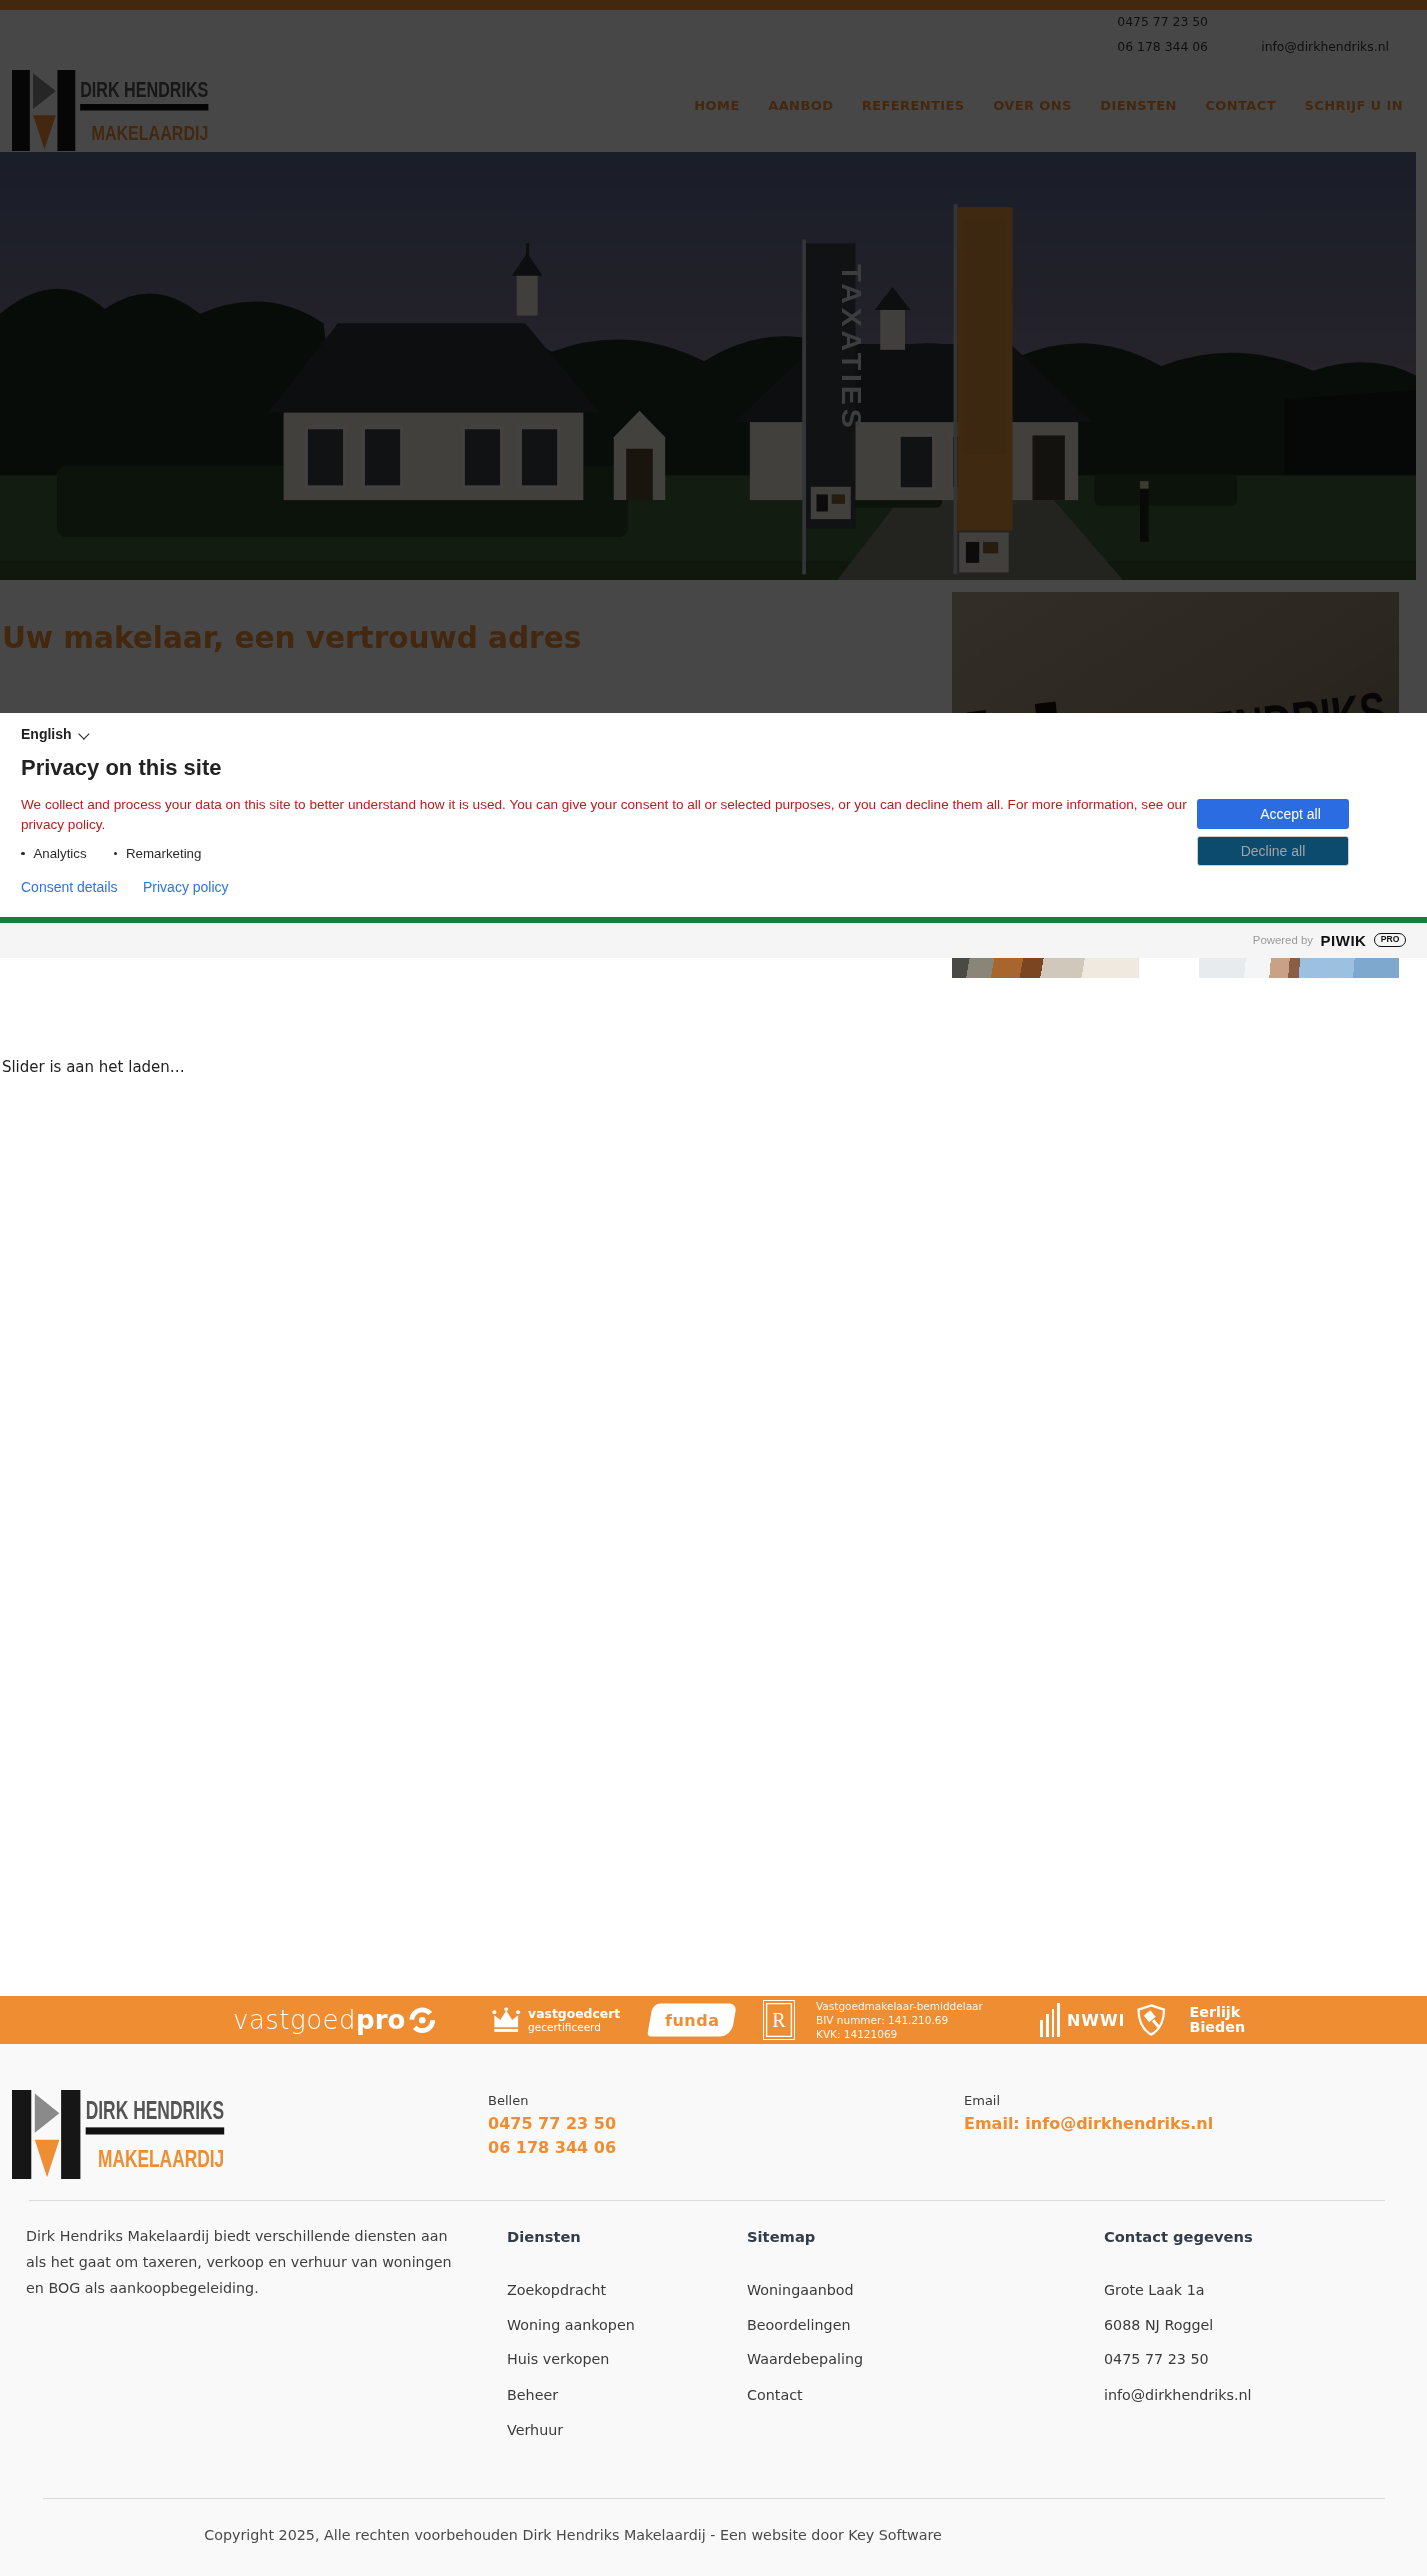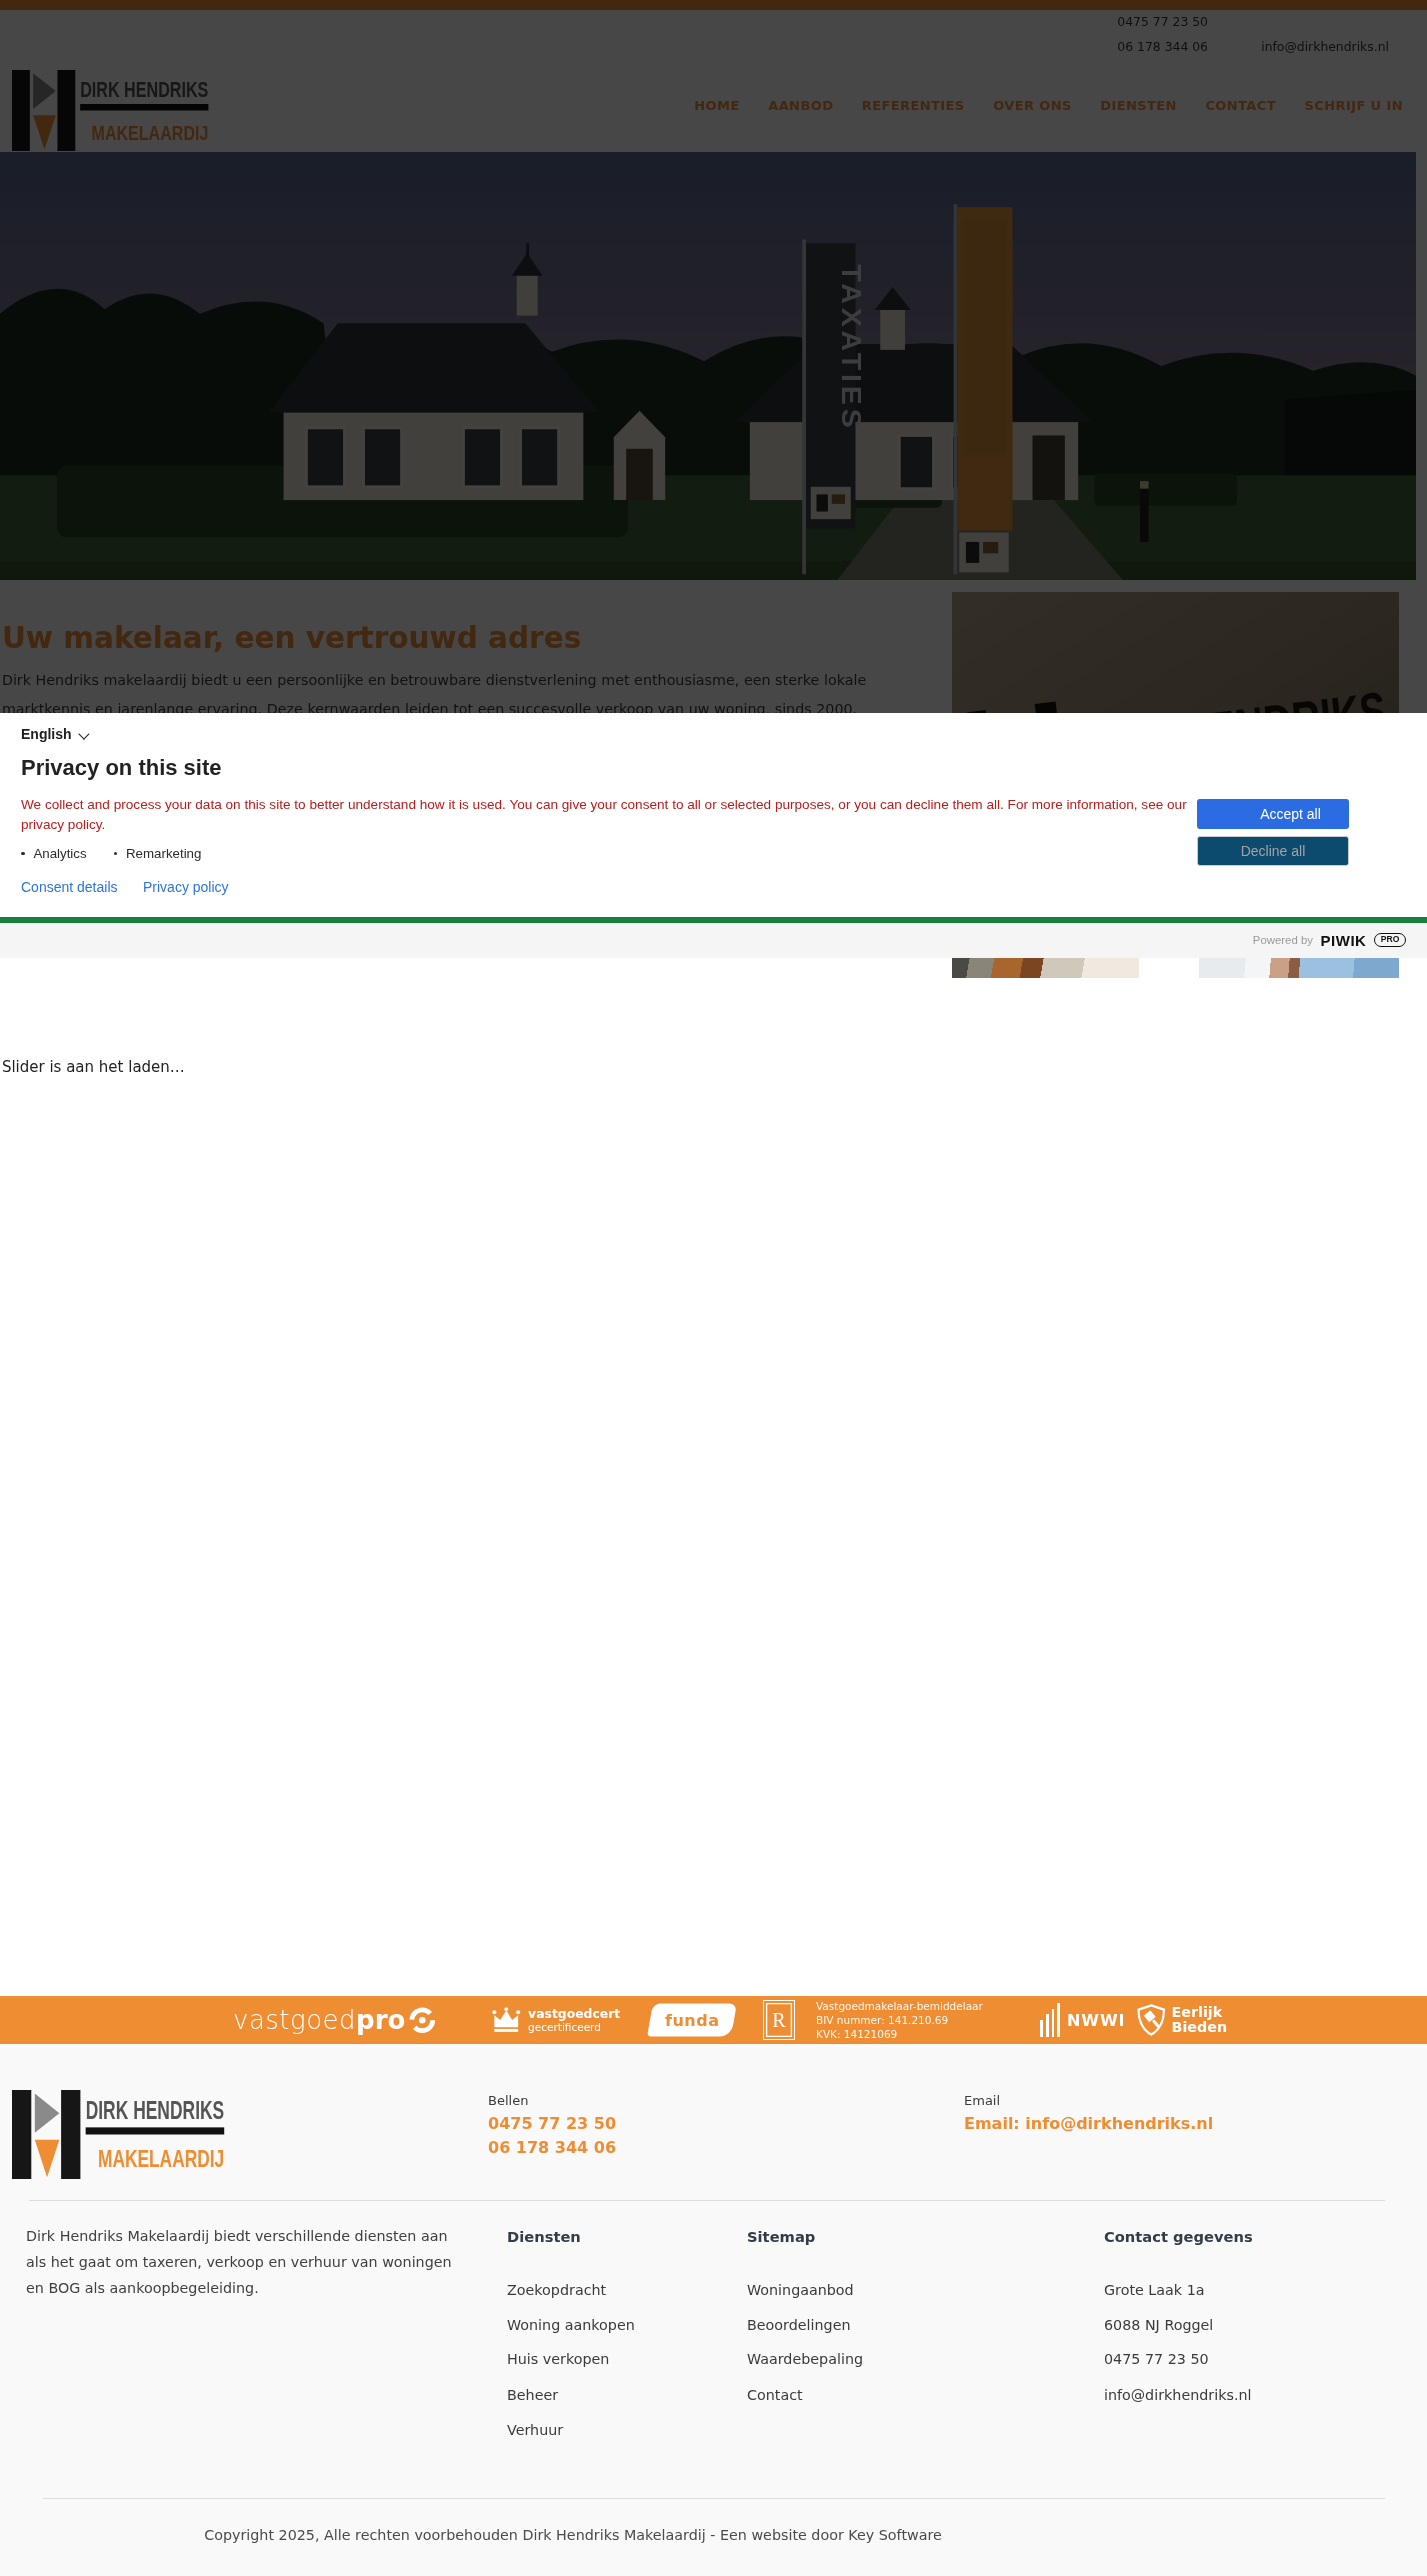--- a/index.html
+++ b/index.html
@@ -79,21 +79,21 @@
   .funda span{transform:skewX(10deg);color:#ef8d33;font-weight:bold;font-size:16px;letter-spacing:0.5px;}
   .seal-g{left:763px;}
   .seal{width:30px;height:38px;border:1.9px solid #fff;box-shadow:inset 0 0 0 1.9px #ef8d33,inset 0 0 0 3.3px #fff;
         display:flex;align-items:center;justify-content:center;font-family:"Liberation Serif",serif;
         font-size:20px;color:#fff;}
   .reg{left:816px;flex-direction:column;align-items:flex-start;line-height:14px;font-size:10.5px;color:rgba(255,255,255,.92);}
   .nwwi{left:1040px;gap:6.7px;}
   .nwwi .bars{display:flex;align-items:flex-end;gap:2.9px;}
   .nwwi .bars i{display:block;width:2.9px;background:#fff;}
   .nwwi .txt{font-size:16px;font-weight:bold;letter-spacing:1px;}
-  .eb{left:1137px;gap:6px;}
+  .eb{left:1137px;gap:24px;}
   .eb .lines{display:flex;flex-direction:column;line-height:15px;font-size:14.3px;font-weight:bold;}
 
   
   .footer{left:0;top:2044px;width:1427px;height:532px;background:#f9f9f9;}
   .f-logo{position:absolute;left:12.4px;top:46px;width:228px;height:89px;display:block;}
   .f-label{position:absolute;font-size:13px;color:#3b3b3b;}
   .f-orange{position:absolute;font-size:16px;font-weight:bold;color:#ef8d33;text-decoration:none;}
   .f-div1{position:absolute;left:28.5px;top:156px;width:1356px;border-top:1px solid #dcdcdc;}
   .f-about{position:absolute;left:26px;top:179px;width:438px;font-size:14.3px;line-height:26px;color:#3f3f3f;}
   .f-hdr{position:absolute;top:184px;font-size:14.7px;font-weight:bold;color:#333d4a;}
@@ -187,21 +187,20 @@
       <rect x="1012" y="72" width="46" height="246" fill="#d88f3a"></rect>
       <rect x="1008" y="400" width="52" height="42" fill="#e9e4da"></rect>
       <rect x="1015" y="410" width="14" height="22" fill="#2b2b2b"></rect>
       <rect x="1033" y="410" width="16" height="12" fill="#8a6a3a"></rect>
       <rect x="1198" y="346" width="9" height="64" fill="#20231f"></rect>
       <rect x="1198" y="346" width="9" height="8" fill="#d8d4a8"></rect>
     </svg>
   </div>
 
   <h2 class="abs intro-h" style="margin:0;">Uw makelaar, een vertrouwd adres</h2>
-  <p class="abs intro-p" style="margin:0;">Dirk Hendriks makelaardij biedt u een persoonlijke en betrouwbare dienstverlening met enthousiasme, een sterke lokale marktkennis en jarenlange ervaring. Deze kernwaarden leiden tot een succesvolle verkoop van uw woning, sinds 2000.</p>
 
   <div class="abs sign-photo">
     <svg viewBox="0 0 470 293" preserveAspectRatio="none">
       <defs>
         <linearGradient id="wall" x1="0" y1="0" x2="1" y2="1">
           <stop offset="0" stop-color="#b5a38b"></stop>
             <stop offset="0.55" stop-color="#9c8b75"></stop>
             <stop offset="1" stop-color="#6f6354"></stop>
         </linearGradient>
       </defs>

